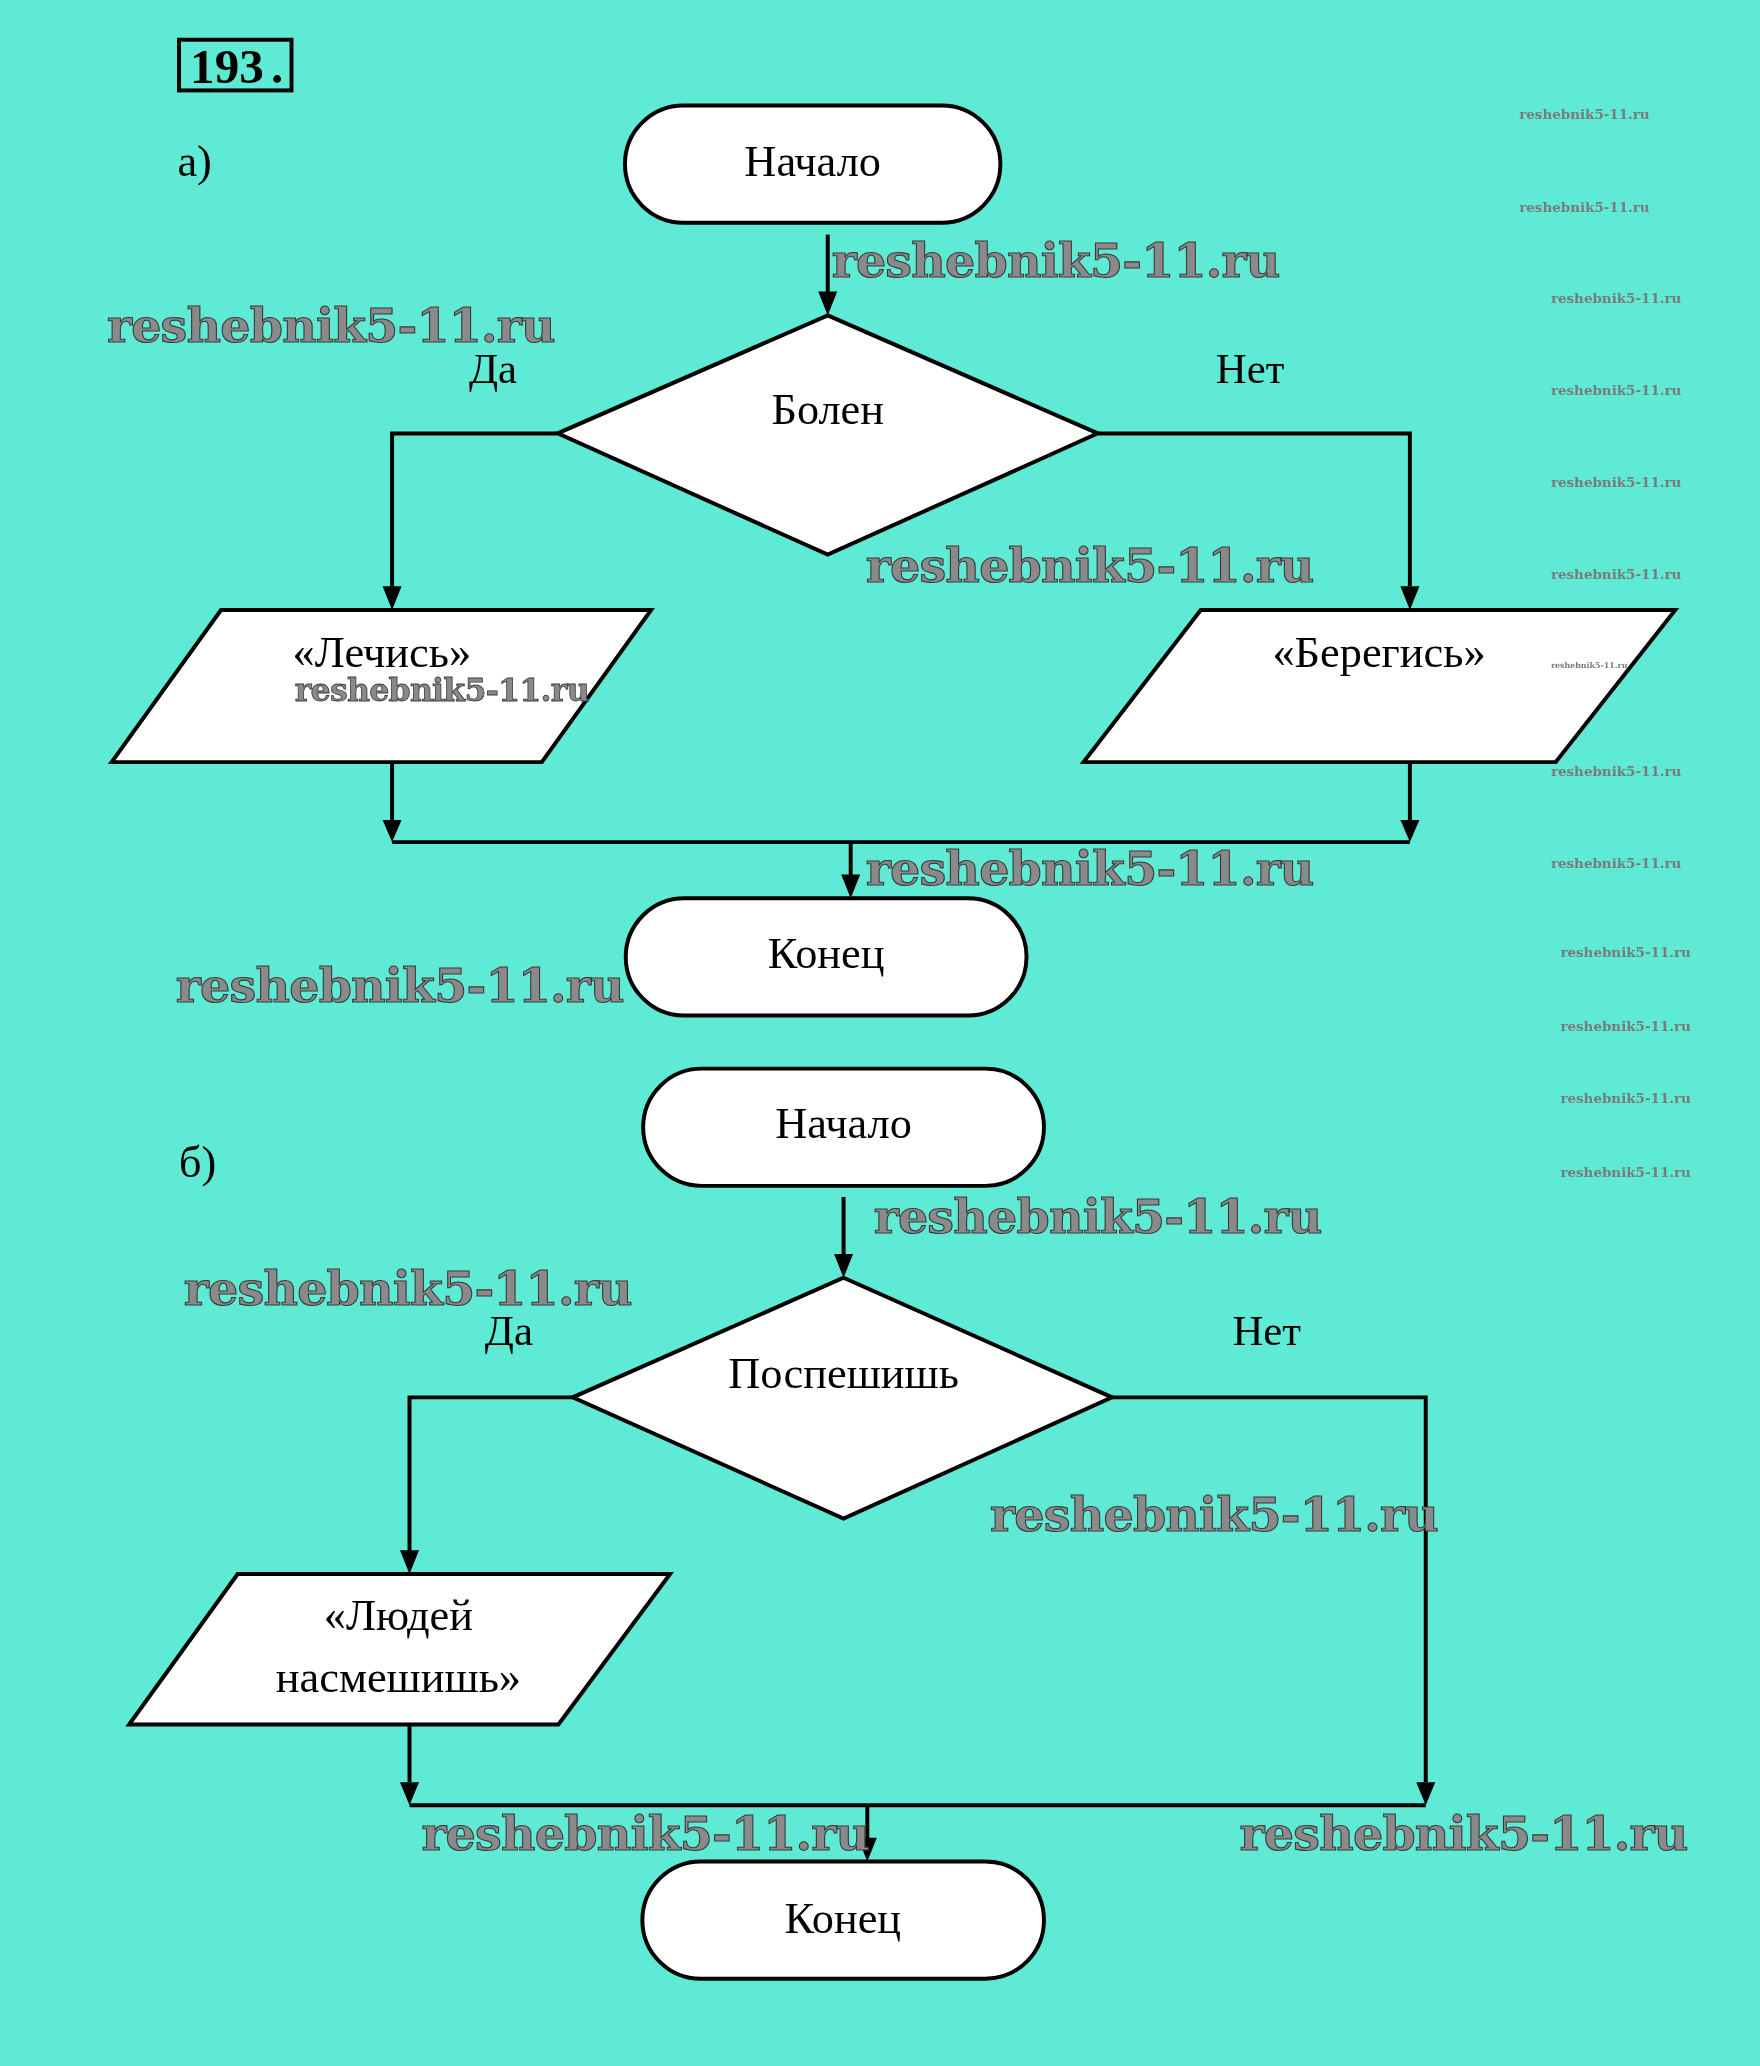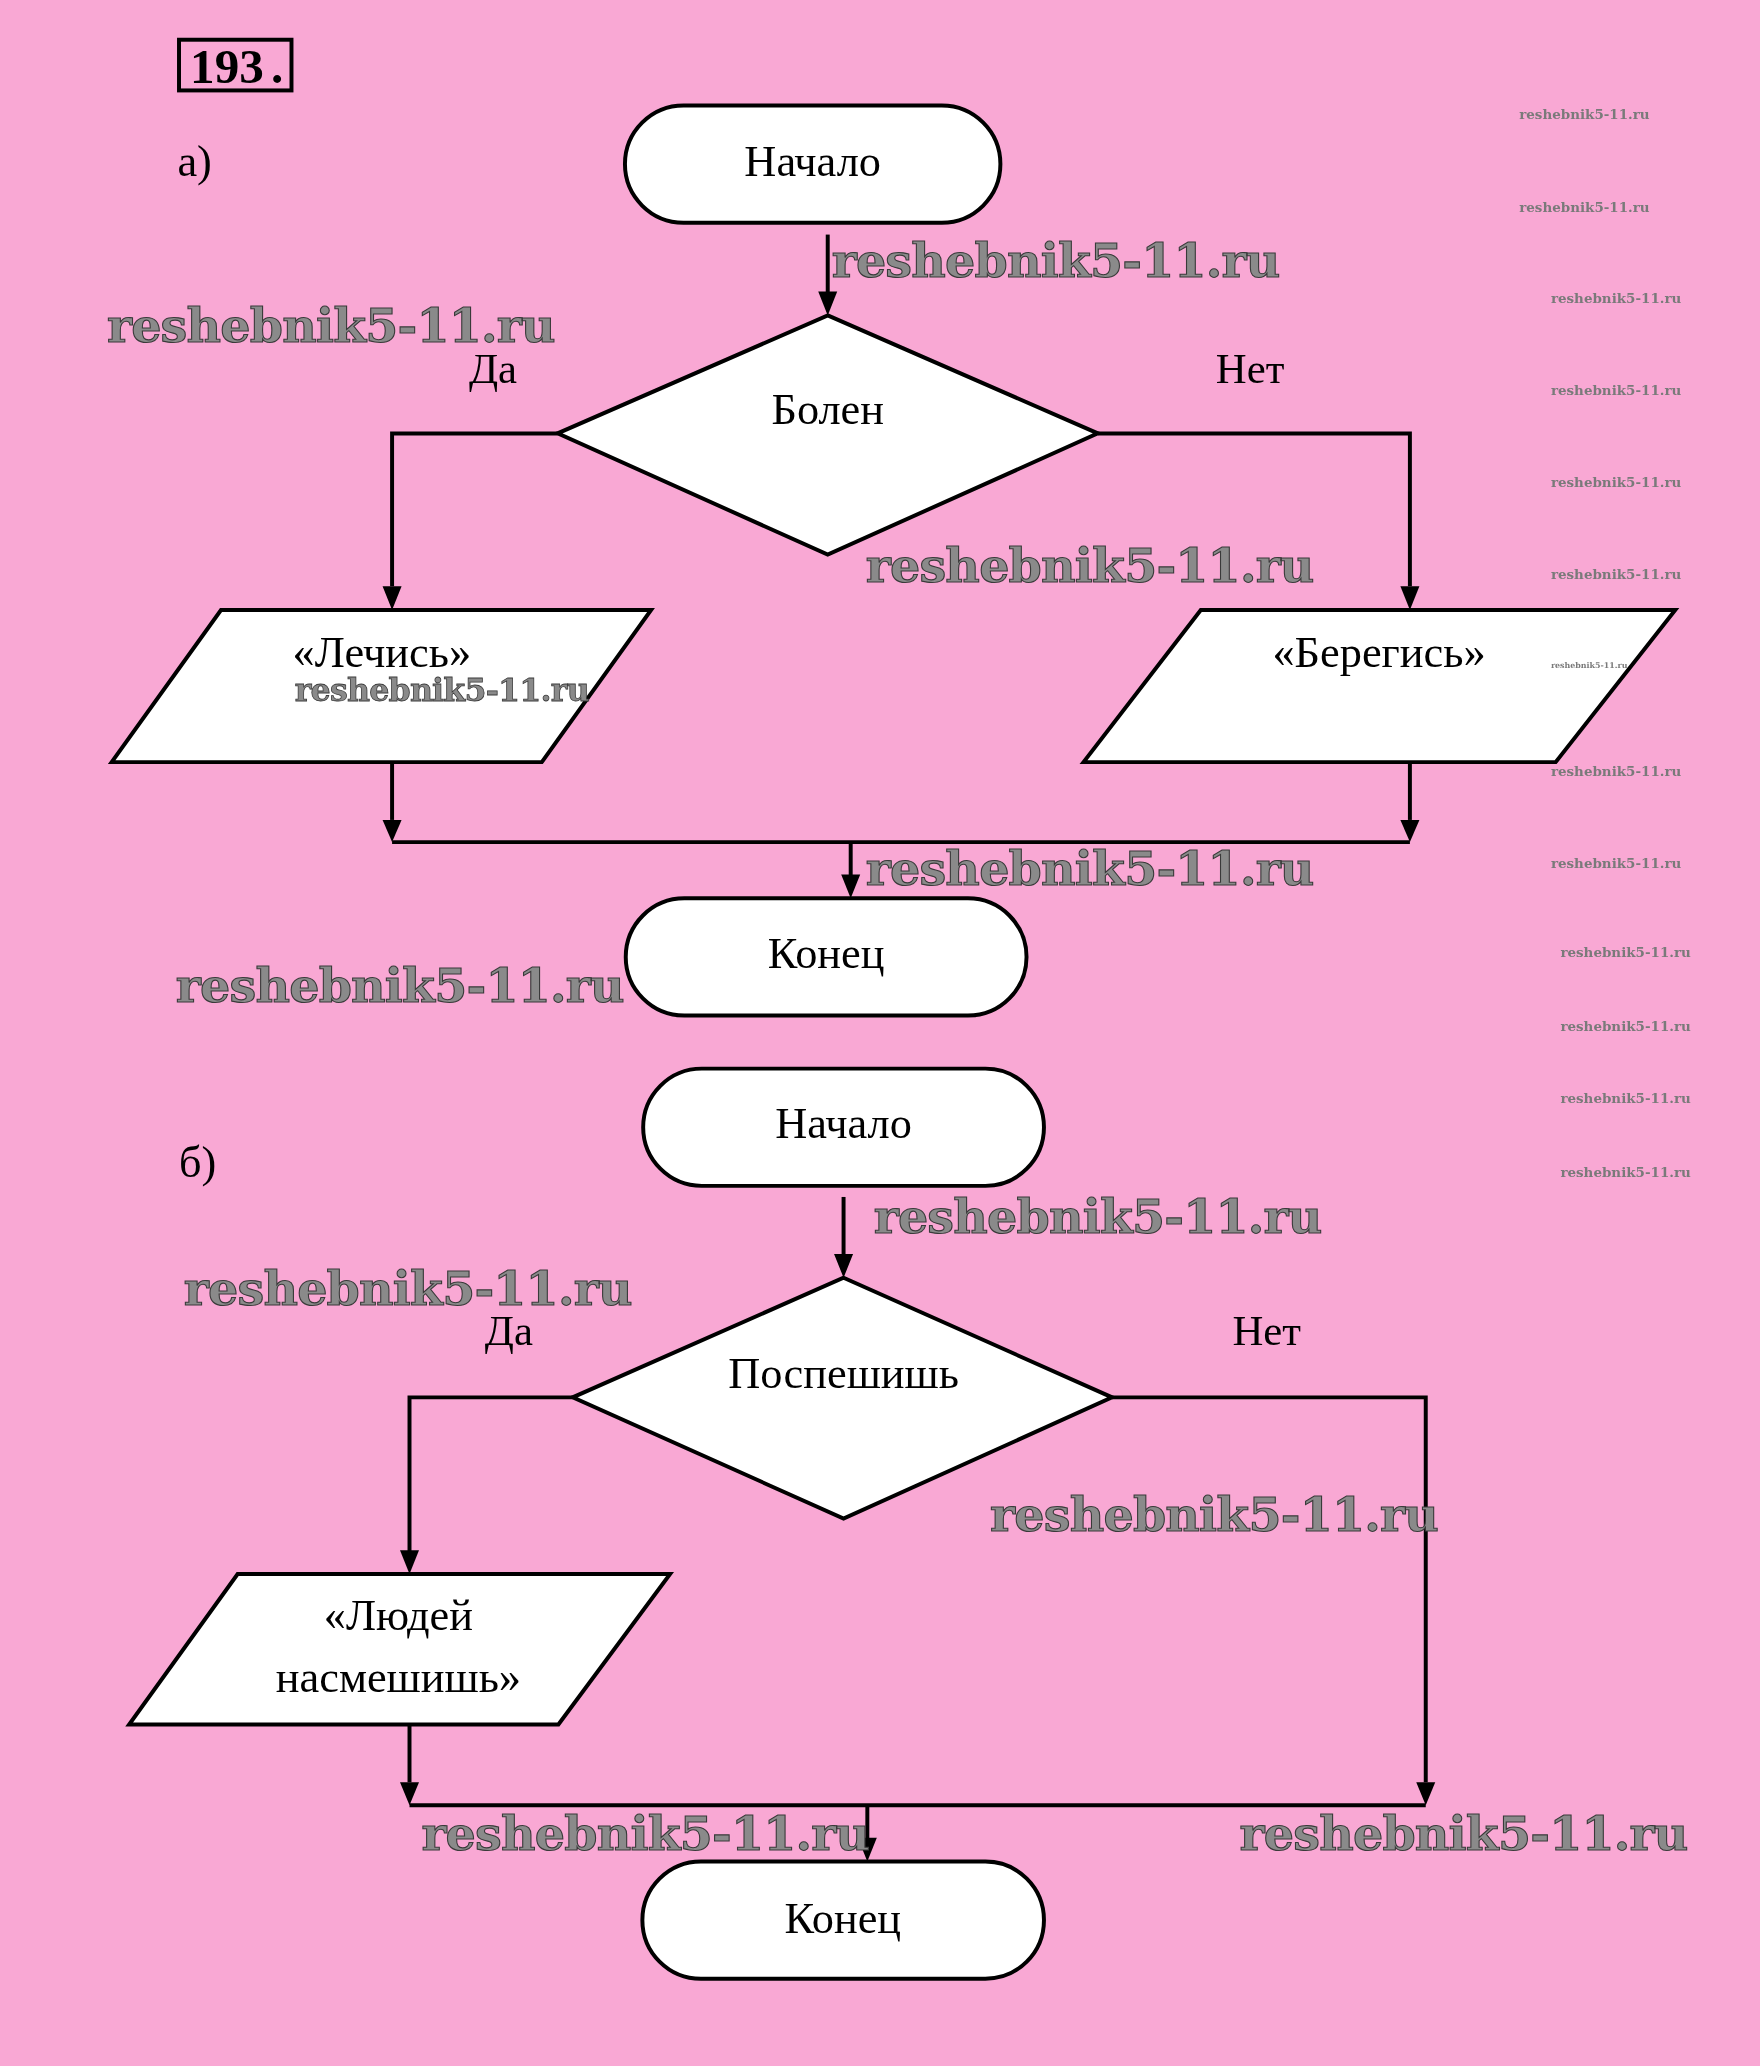--- a/index.html
+++ b/index.html
@@ -1,16 +1,16 @@
 <!DOCTYPE html>
 <html style="font-size:12.7px"><head>
 <meta charset="utf-8">
 <style>
   html, body { margin: 0; padding: 0; background: #ffffff; }
-  #stage { position: relative; width: 1760px; height: 2066px; background: #f9a8d4; overflow: hidden; }
+  #stage { position: relative; width: 1760px; height: 2066px; background: #5eead4; overflow: hidden; }
   svg { position: absolute; left: 0; top: 0; }
   .shape { fill: #ffffff; stroke: #000000; stroke-width: 5; }
   .line { fill: none; stroke: #000000; stroke-width: 5; }
   .arrowhead { fill: #000000; }
   .lbl { font-family: "Liberation Serif", "DejaVu Serif", serif; font-size: 56px; fill: #000000; }
   .branch { font-family: "Liberation Serif", "DejaVu Serif", serif; font-size: 54px; fill: #000000; }
   .part { font-family: "Liberation Serif", "DejaVu Serif", serif; font-size: 56px; fill: #000000; }
   .num { font-family: "Liberation Serif", "DejaVu Serif", serif; font-size: 62px; font-weight: bold; fill: #000000; }
   .numbox { fill: none; stroke: #000000; stroke-width: 5; }
   .wm-big { font-family: "DejaVu Serif", "Liberation Serif", serif; font-size: 60px; font-weight: bold; fill: #8a8a8a; stroke: #3a3a3a; stroke-width: 1.4; letter-spacing: -1px; }

